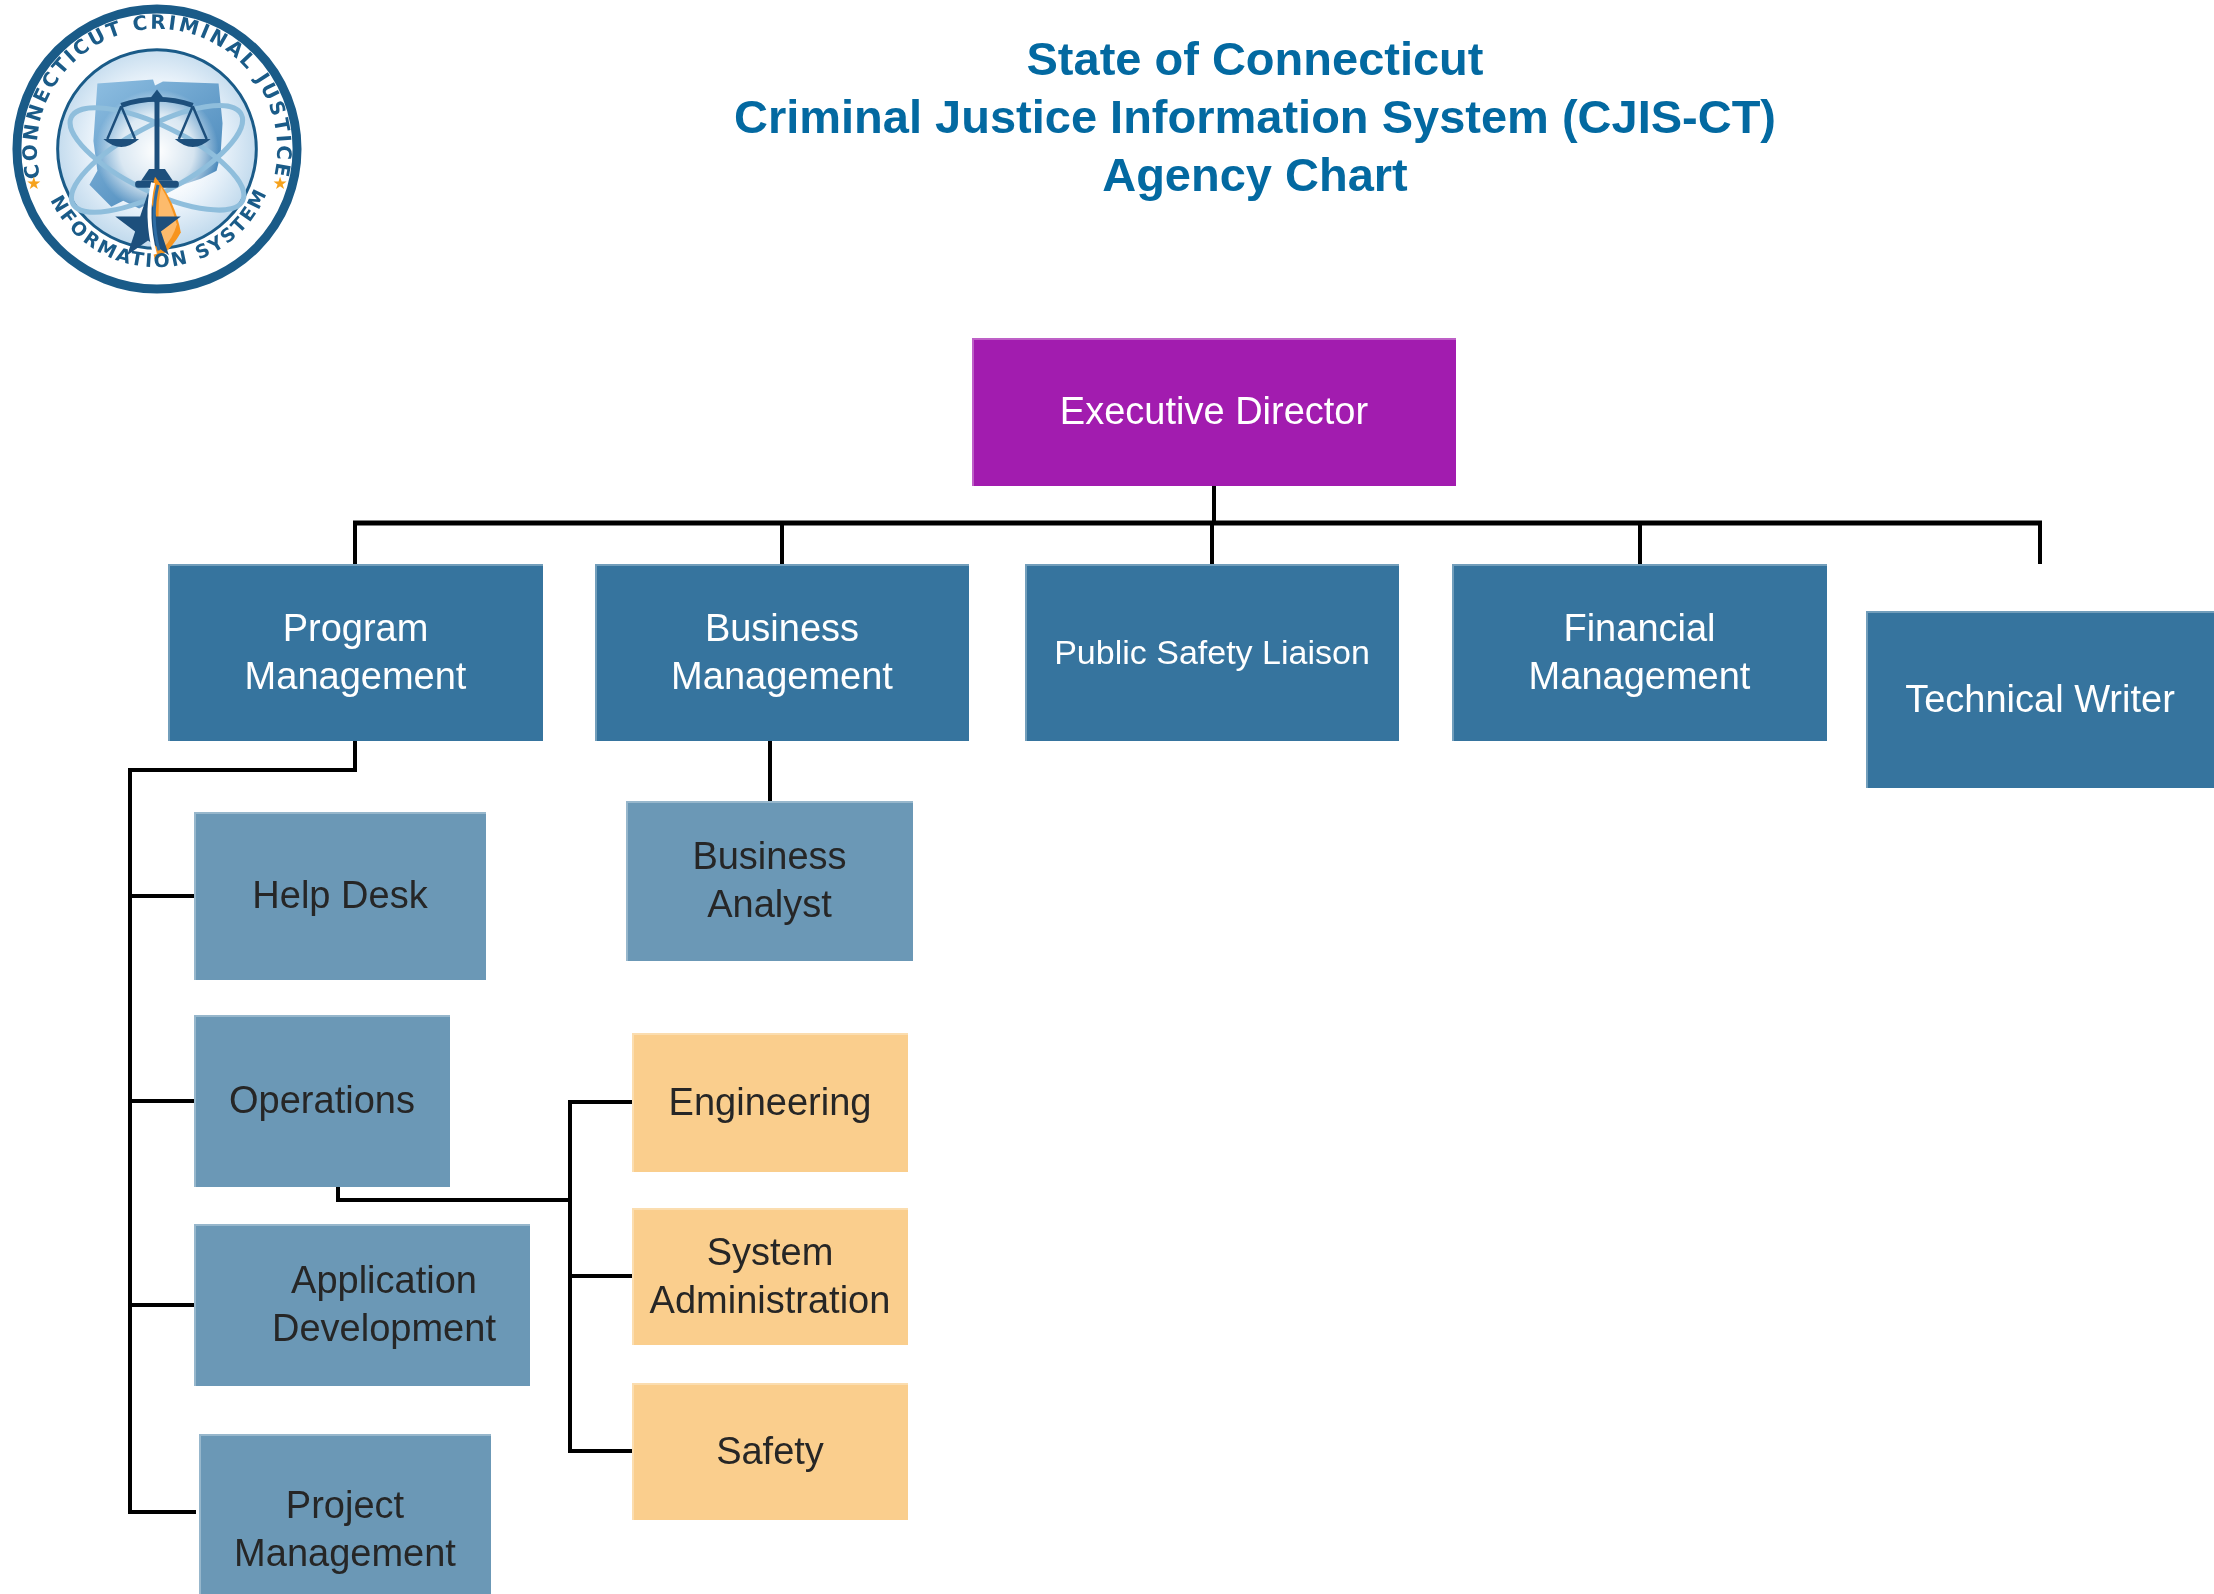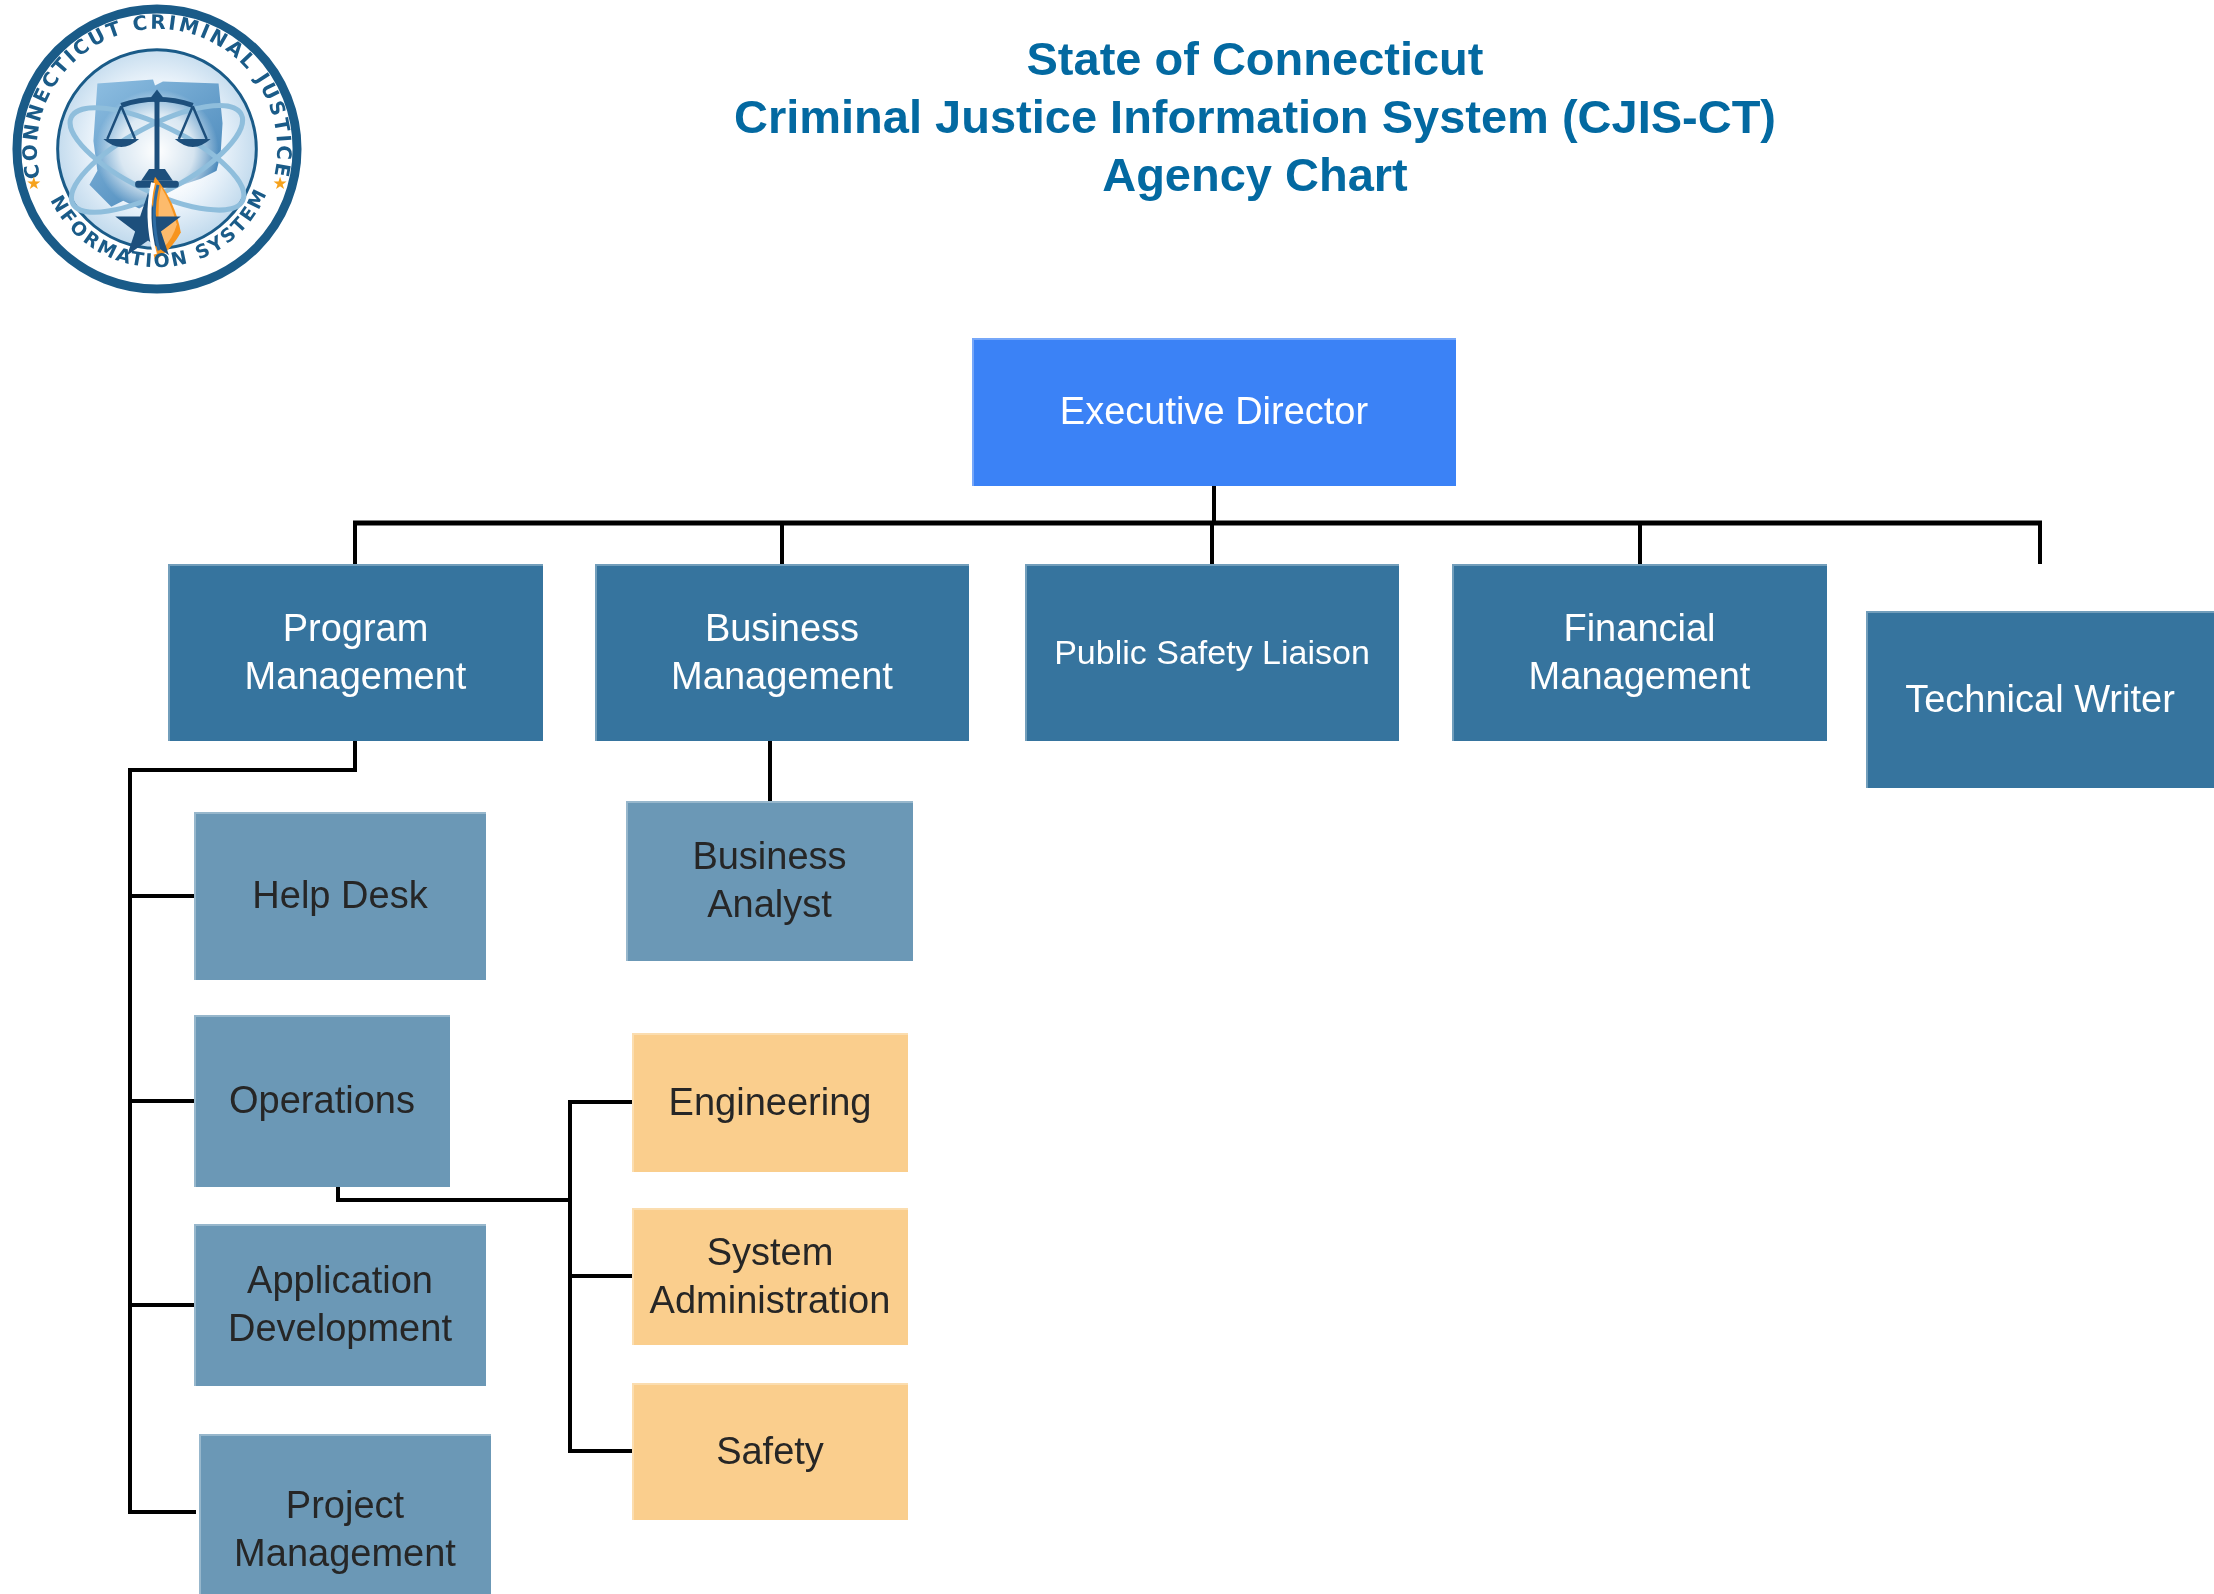--- a/index.html
+++ b/index.html
@@ -10,21 +10,21 @@
   .connector-layer{position:absolute;left:0;top:0;width:2214px;height:1594px;}
   .title-block{
     position:absolute;left:530px;top:30px;width:1450px;
     text-align:center;color:#0369a1;font-weight:bold;font-size:47px;line-height:58px;
   }
   .node{
     position:absolute;display:flex;align-items:center;justify-content:center;
     text-align:center;white-space:pre-line;font-size:38px;line-height:1.26;
     box-shadow:inset 2px 2px 0 rgba(255,255,255,0.30);
   }
-  .lvl1{background:#3b82f6;color:#ffffff;}
+  .lvl1{background:#a21caf;color:#ffffff;}
   .lvl2{background:#36749E;color:#ffffff;}
   .lvl3{background:#6B98B6;color:#262626;}
   .lvl4{background:#FACE8D;color:#262626;}
   .fit{font-size:34px;}
   .logo{position:absolute;left:6px;top:2px;width:298px;height:298px;}
   .logo text{font-family:"DejaVu Sans","Liberation Sans",sans-serif;}
 </style>
 </head>
 <body>
 
@@ -131,21 +131,21 @@
 Management</div>
   <div class="node lvl2" style="left:595px;top:564px;width:374px;height:177px;">Business
 Management</div>
   <div class="node lvl2 fit" style="left:1025px;top:564px;width:374px;height:177px;">Public Safety Liaison</div>
   <div class="node lvl2" style="left:1452px;top:564px;width:375px;height:177px;">Financial
 Management</div>
   <div class="node lvl2" style="left:1866px;top:564px;width:348px;height:177px;margin-top:47px;">Technical Writer</div>
 
   <div class="node lvl3" style="left:194px;top:812px;width:292px;height:168px;">Help Desk</div>
   <div class="node lvl3" style="left:194px;top:1015px;width:256px;height:172px;">Operations</div>
-  <div class="node lvl3" style="left:194px;top:1224px;width:292px;height:162px;">Application
+  <div class="node lvl3" style="left:194px;top:1224px;width:292px;height:162px;padding-left:44px;">Application
 Development</div>
   <div class="node lvl3" style="left:199px;top:1434px;width:292px;height:191px;">Project
 Management</div>
 
   <div class="node lvl3" style="left:626px;top:801px;width:287px;height:160px;">Business
 Analyst</div>
 
   <div class="node lvl4" style="left:632px;top:1033px;width:276px;height:139px;">Engineering</div>
   <div class="node lvl4" style="left:632px;top:1208px;width:276px;height:137px;">System
 Administration</div>

